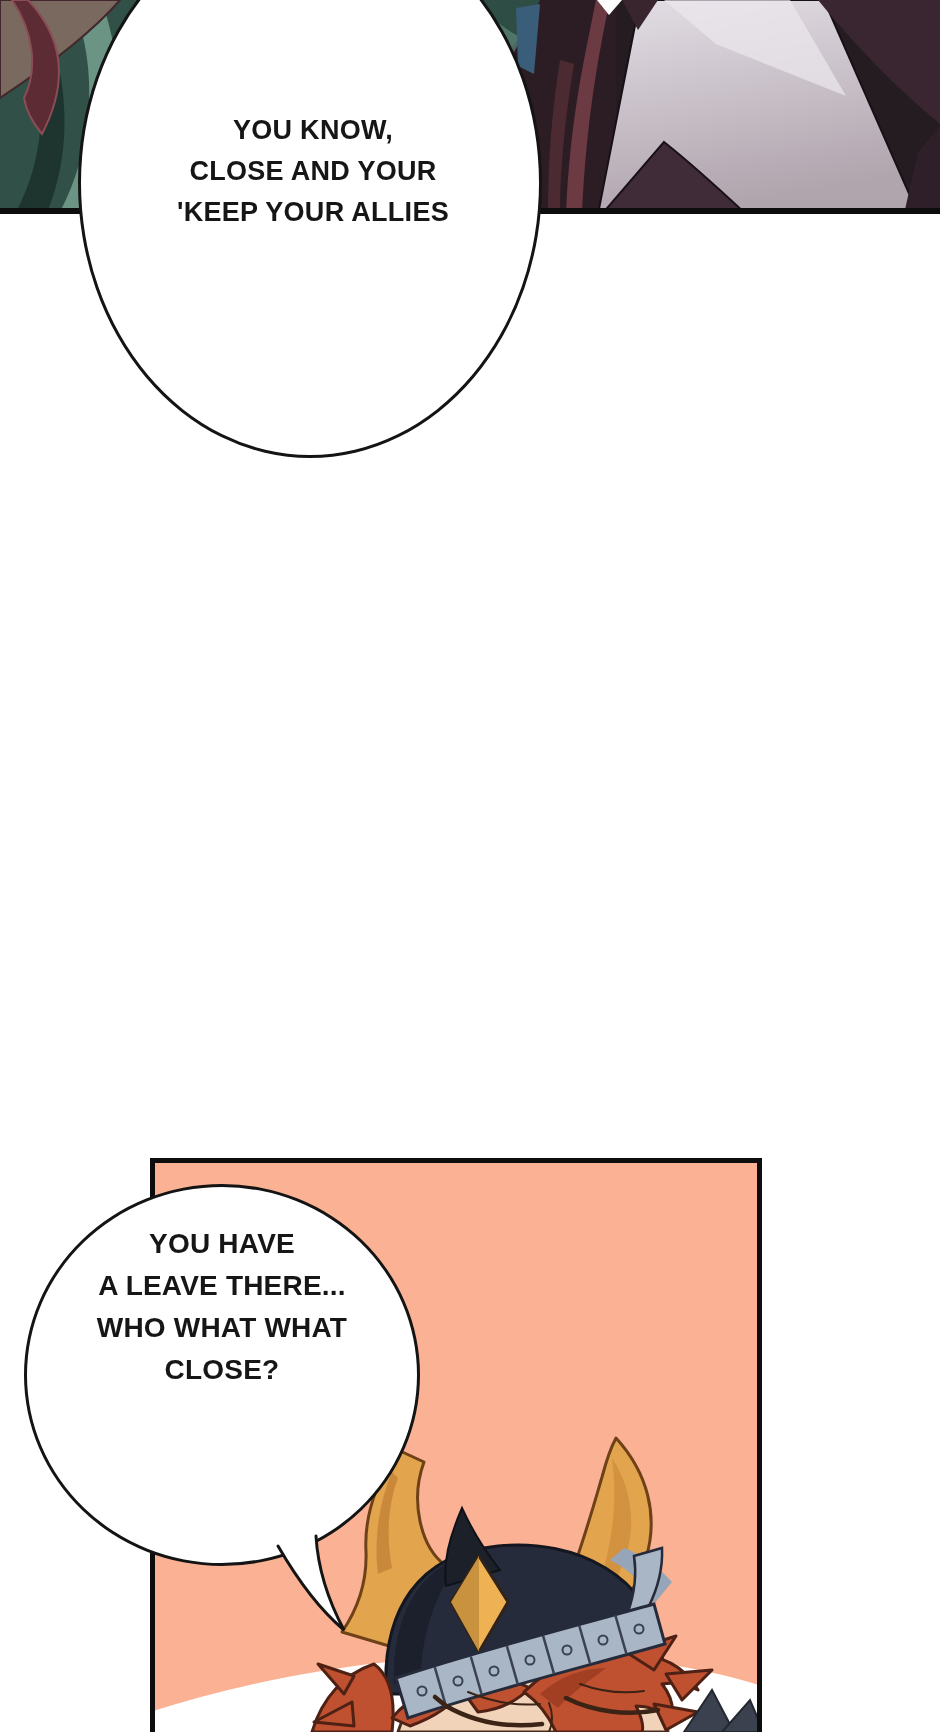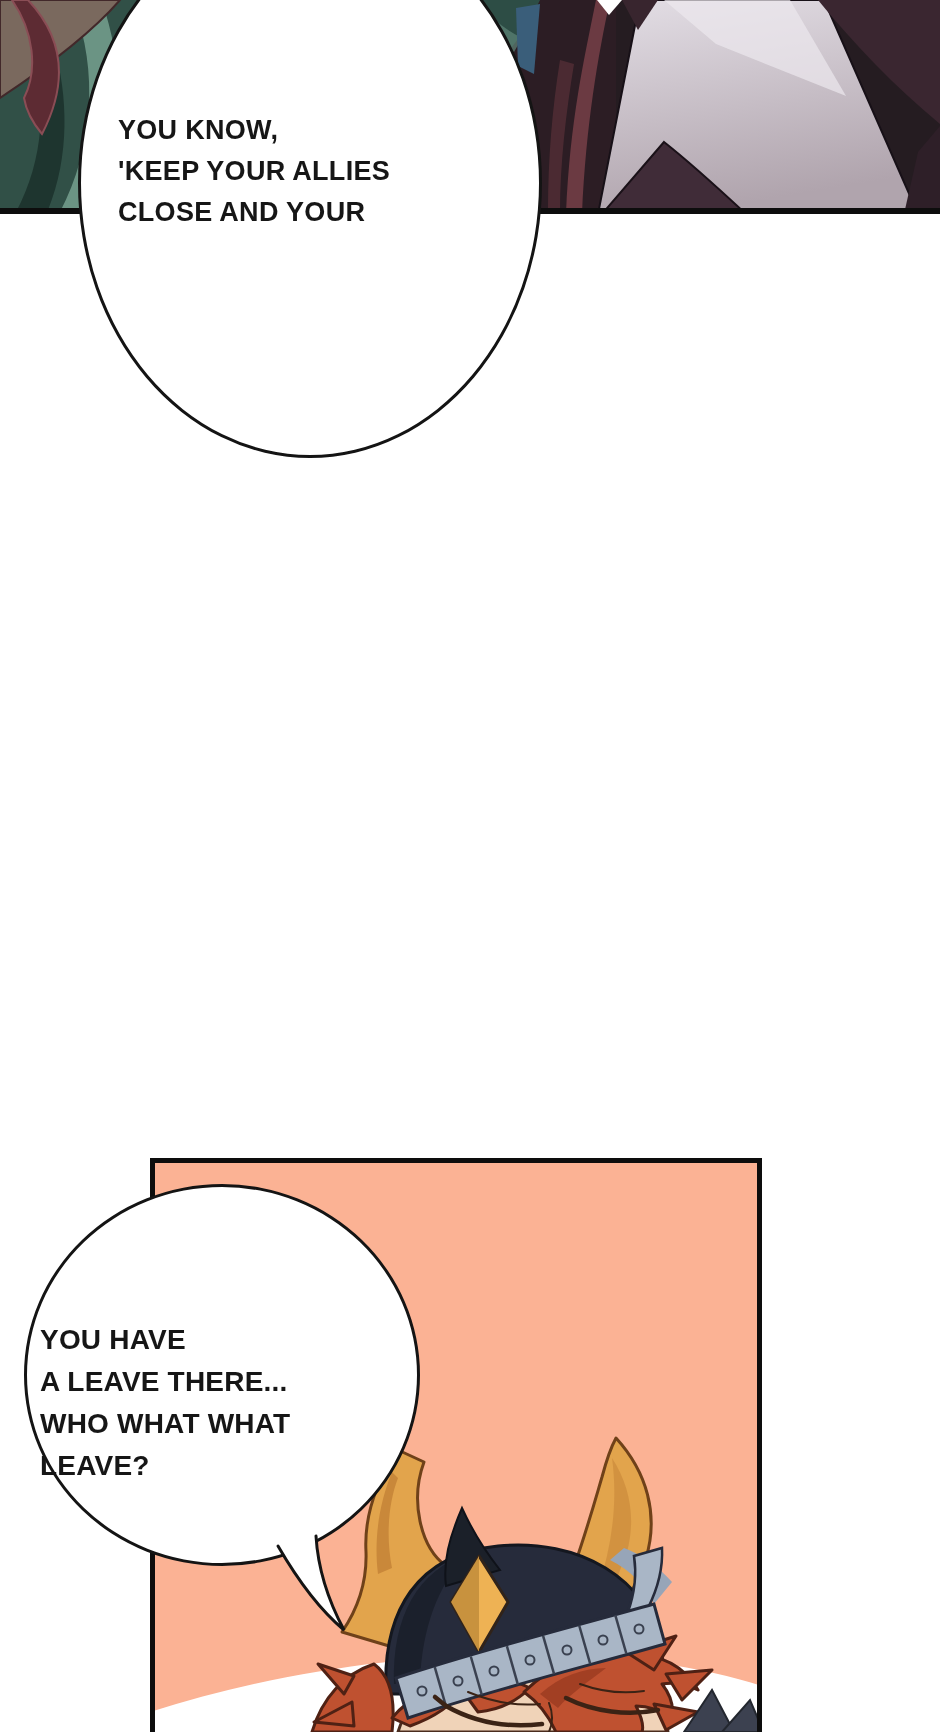--- a/index.html
+++ b/index.html
@@ -8,31 +8,31 @@
     background:#ffffff;font-family:"Liberation Sans",sans-serif;
   }
   .abs{position:absolute}
   .panel{position:absolute}
   svg{display:block}
   .bubble{
     position:absolute;background:#ffffff;border:3px solid #141414;border-radius:50%;
     box-sizing:border-box;
   }
   .bubble-text{
-    position:absolute;font-weight:700;color:#161616;
+    position:absolute;text-align:center;font-weight:700;color:#161616;
     font-family:"Liberation Sans",sans-serif;
   }
   .bubble-text .line{display:block;white-space:nowrap}
   #top-panel{left:0;top:0;width:940px;height:214px;z-index:1}
   #bottom-panel{left:150px;top:1158px;width:612px;height:574px;z-index:1;overflow:hidden}
   #top-bubble{left:78px;top:-92px;width:464px;height:550px;z-index:2}
   #bottom-bubble{left:24px;top:1184px;width:396px;height:382px;z-index:2}
   #bottom-bubble-tail{left:260px;top:1520px;width:100px;height:120px;z-index:3}
   #top-bubble-text{left:118px;top:110px;width:390px;font-size:27px;line-height:41px;letter-spacing:.3px;z-index:4}
-  #bottom-bubble-text{left:40px;top:1319px;width:364px;font-size:28px;line-height:42px;letter-spacing:.2px;z-index:4}
+  #bottom-bubble-text{left:40px;top:1223px;width:364px;font-size:28px;line-height:42px;letter-spacing:.2px;z-index:4}
 </style>
 </head>
 <body>
 
 <div id="top-panel" class="panel">
   <svg width="940" height="214" viewBox="0 0 940 214">
     <defs>
       <linearGradient id="lavGrad" x1="0" y1="0" x2="0.25" y2="1">
         <stop offset="0" stop-color="#e3dee5"></stop>
         <stop offset="1" stop-color="#b0a4ad"></stop>
@@ -148,27 +148,27 @@
 
     <rect x="150" y="1158" width="612" height="5" fill="#0d0d0d"></rect>
     <rect x="150" y="1158" width="5" height="574" fill="#0d0d0d"></rect>
     <rect x="757" y="1158" width="5" height="574" fill="#0d0d0d"></rect>
   </svg>
 </div>
 
 <div id="top-bubble" class="bubble"></div>
 <div id="top-bubble-text" class="bubble-text">
   <span class="line">YOU KNOW,</span>
+  <span class="line">CLOSE AND YOUR</span>
   <span class="line">'KEEP YOUR ALLIES</span>
-  <span class="line">CLOSE AND YOUR</span>
 </div>
 
 <div id="bottom-bubble" class="bubble"></div>
 <svg id="bottom-bubble-tail" class="abs" width="100" height="120" viewBox="260 1520 100 120">
   <path d="M278 1546 C300 1584 320 1610 344 1630 C328 1600 318 1570 316 1536 Z" fill="#ffffff"></path>
   <path d="M278 1546 C300 1584 320 1610 344 1630 C328 1600 318 1570 316 1536" fill="none" stroke="#141414" stroke-width="3" stroke-linecap="round"></path>
 </svg>
 <div id="bottom-bubble-text" class="bubble-text">
   <span class="line">YOU HAVE</span>
   <span class="line">A LEAVE THERE...</span>
   <span class="line">WHO WHAT WHAT</span>
-  <span class="line">LEAVE?</span>
+  <span class="line">CLOSE?</span>
 </div>
 
 </body></html>

